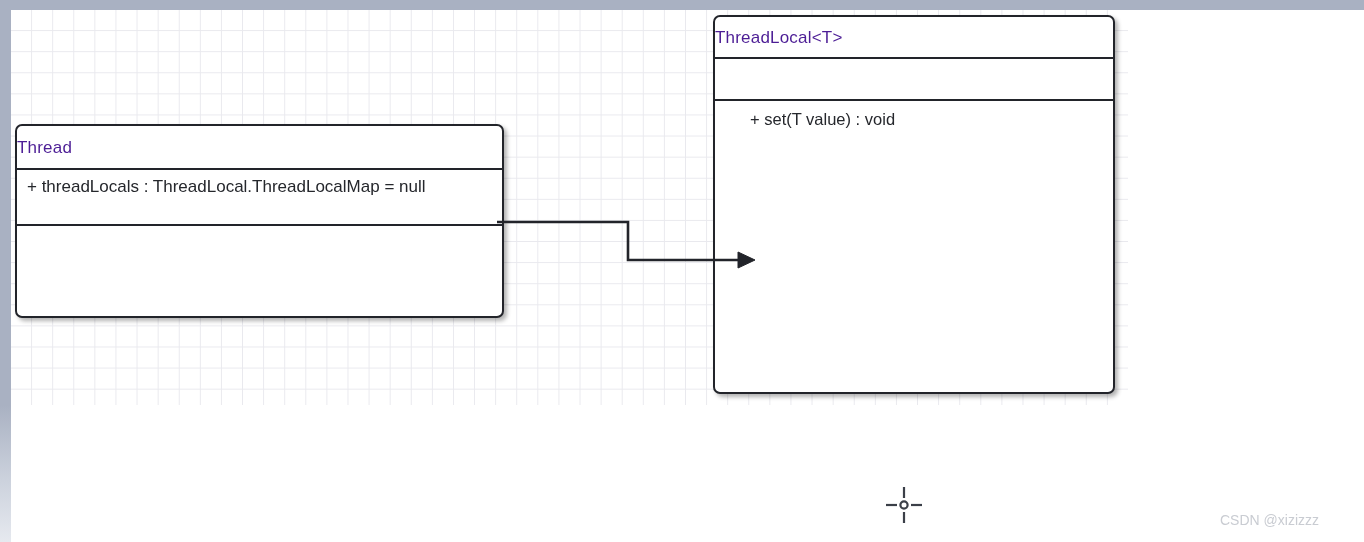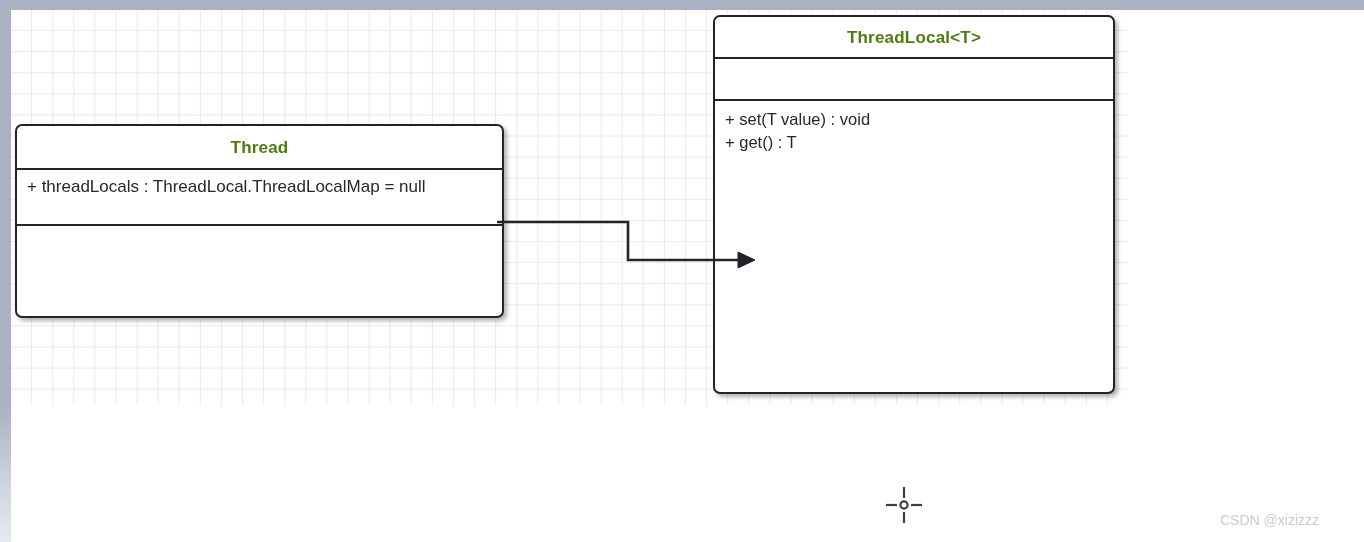--- a/index.html
+++ b/index.html
@@ -60,23 +60,23 @@
     overflow: hidden;
   }
   .compartment {
     box-sizing: border-box;
     position: relative;
   }
   .divider {
     border-bottom: 2.5px solid #22242a;
   }
   .cls-title {
-    text-align: center;
-    font-weight: bold;
-    color: #4d7c0f;
+    text-align: left;
+    font-weight: normal;
+    color: #4c1d95;
     letter-spacing: 0.2px;
   }
   .member-list {
     padding: 5px 0 0 10px;
     color: #25272c;
   }
   .member {
     white-space: pre;
     line-height: 1.42;
   }
@@ -112,20 +112,21 @@
   #tl-title {
     height: 42px;
     line-height: 42px;
     font-size: 17px;
   }
   #tl-attrs {
     height: 42px;
   }
   #tl-ops {
     height: 290px;
+    margin-left: 25px;
   }
   #tl-ops .member-list { padding-top: 7px; }
   #tl-ops .member { font-size: 16.5px; }
 
   
   #connector {
     position: absolute;
     left: 495px;
     top: 205px;
     width: 265px;
@@ -171,21 +172,20 @@
     </div>
     <div class="compartment" id="thread-ops"></div>
   </div>
 
   <div class="uml-box" id="threadlocal-box">
     <div class="compartment divider cls-title" id="tl-title">ThreadLocal&lt;T&gt;</div>
     <div class="compartment divider" id="tl-attrs"></div>
     <div class="compartment" id="tl-ops">
       <div class="member-list">
         <div class="member">+ set(T value) : void</div>
-        <div class="member">+ get() : T</div>
       </div>
     </div>
 
   </div>
 
   <svg id="connector" viewBox="0 0 265 75" width="265" height="75">
     <polyline points="2,17 133,17 133,55 247,55" fill="none" stroke="#22242a" stroke-width="2.6"></polyline>
     <polygon points="243,47 260,55 243,63" fill="#22242a" stroke="#22242a" stroke-width="1"></polygon>
   </svg>
 

